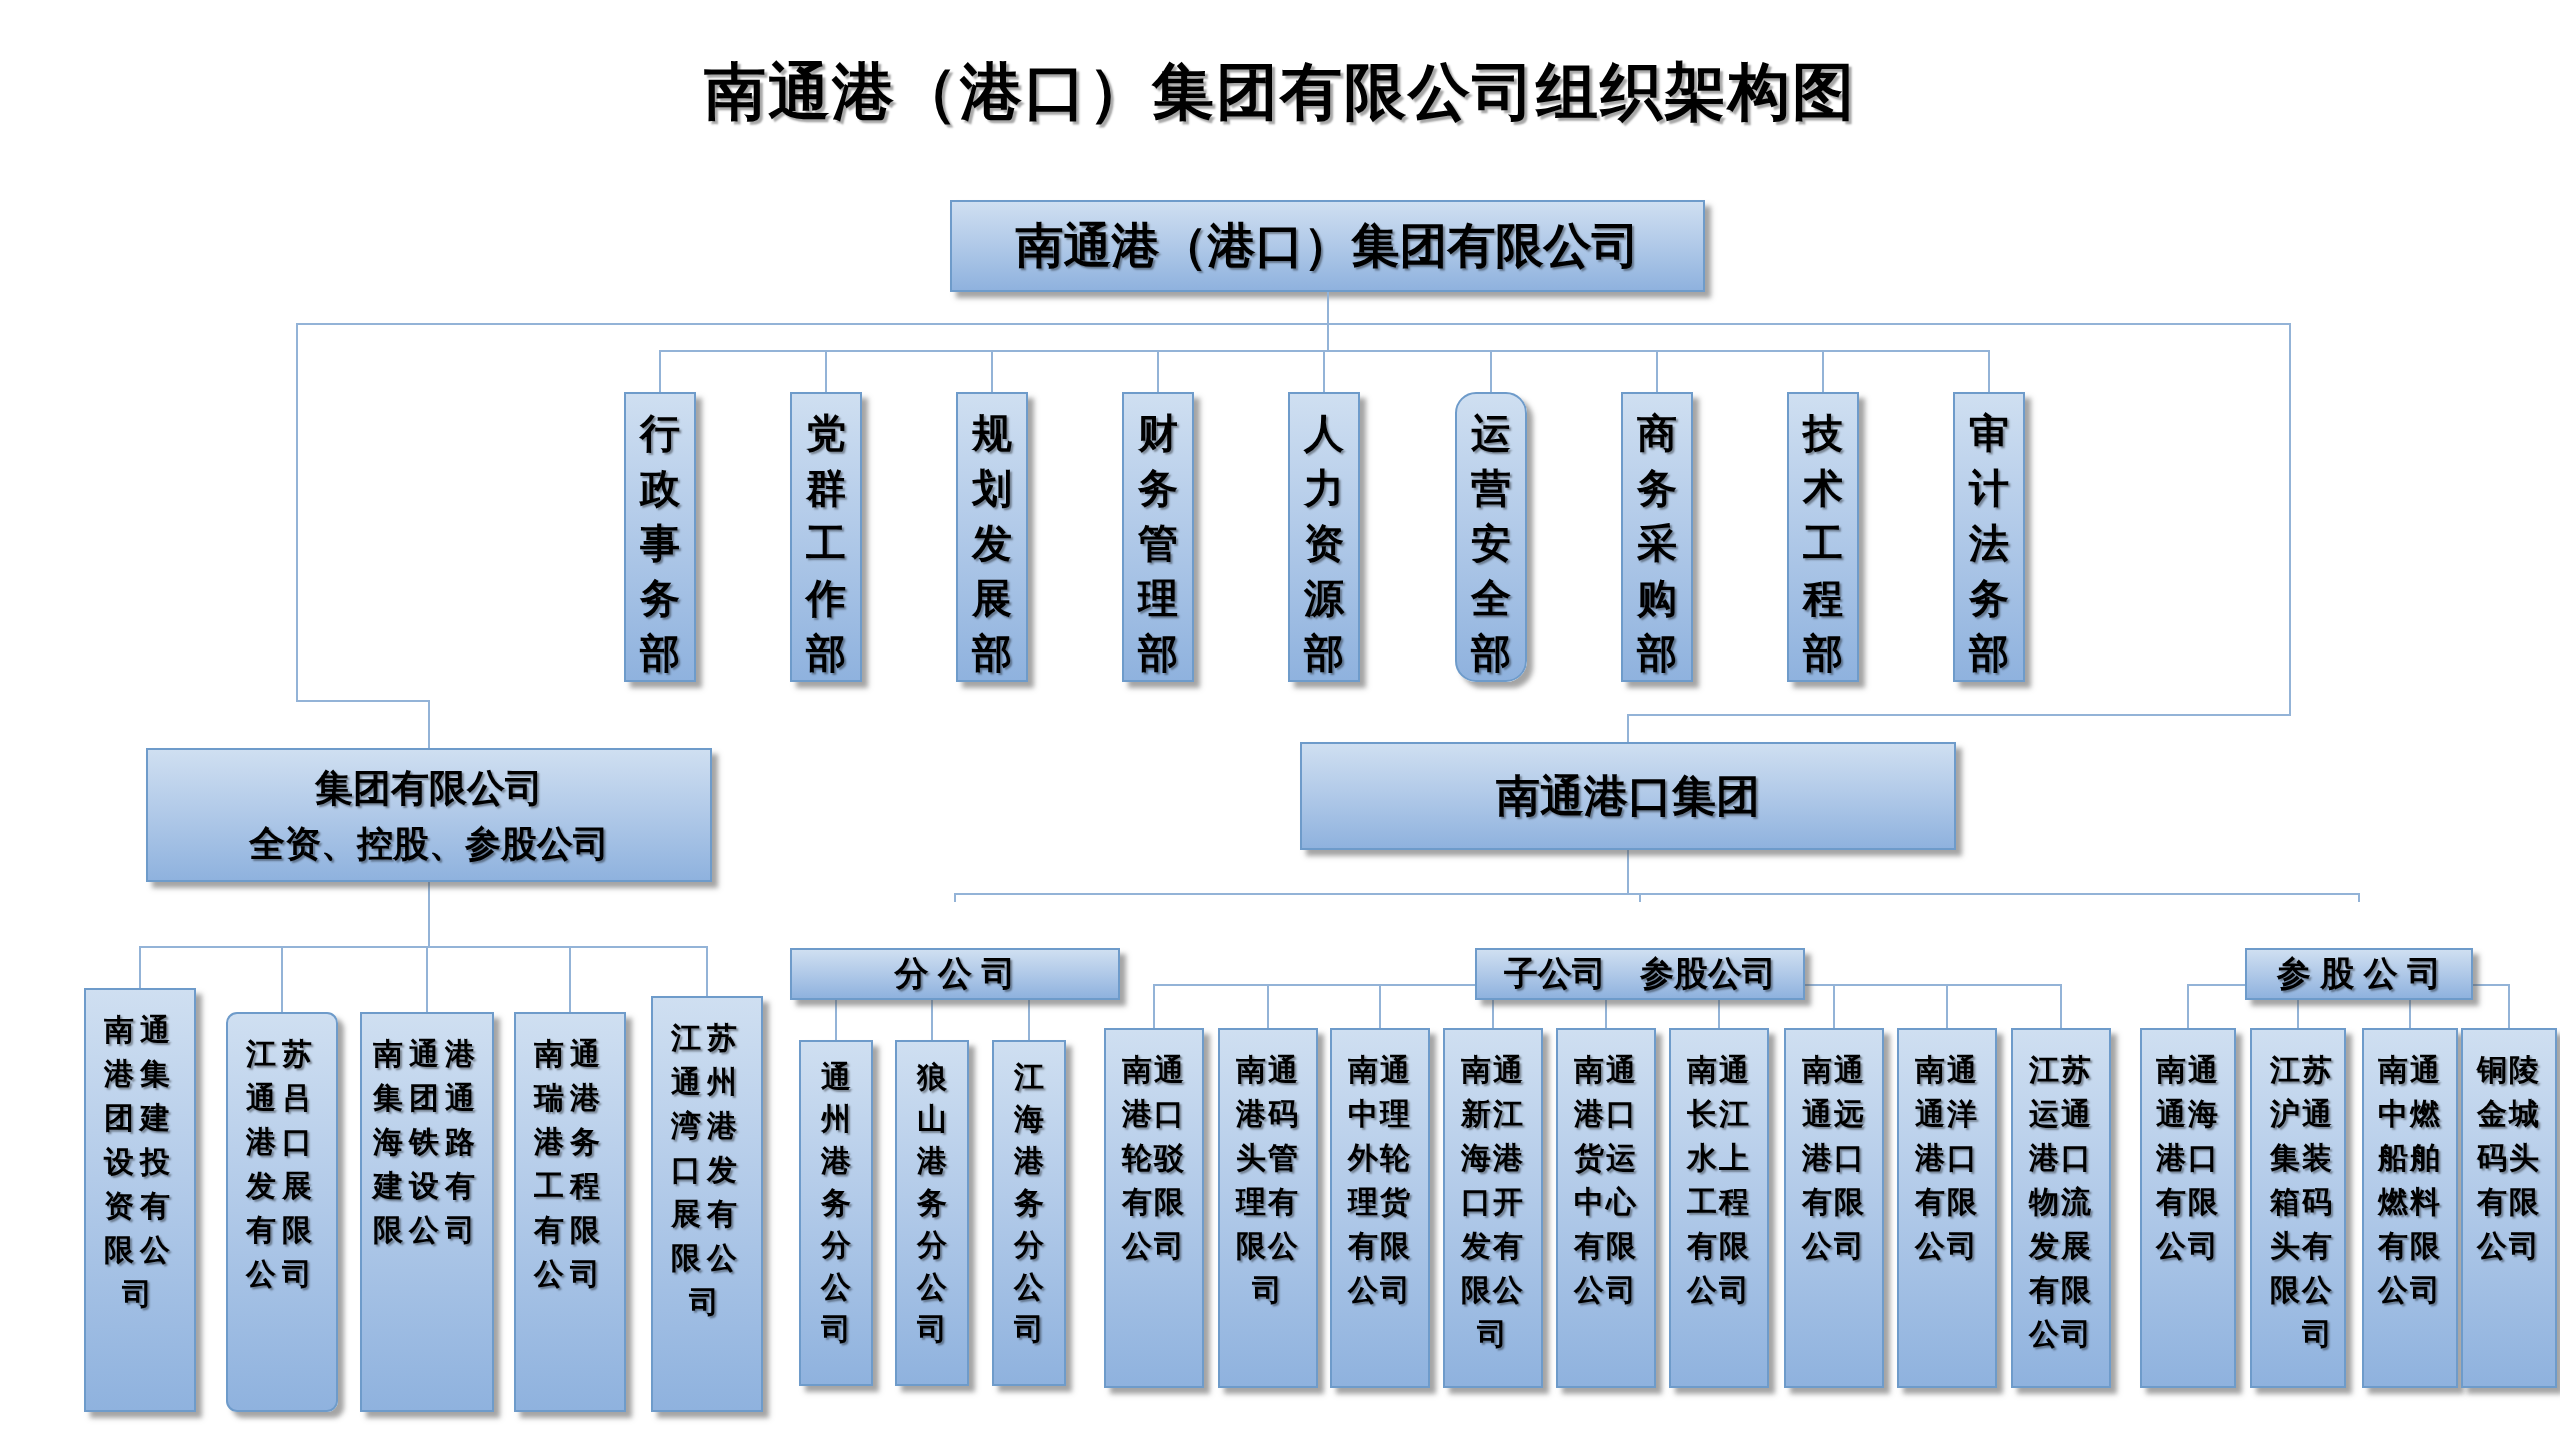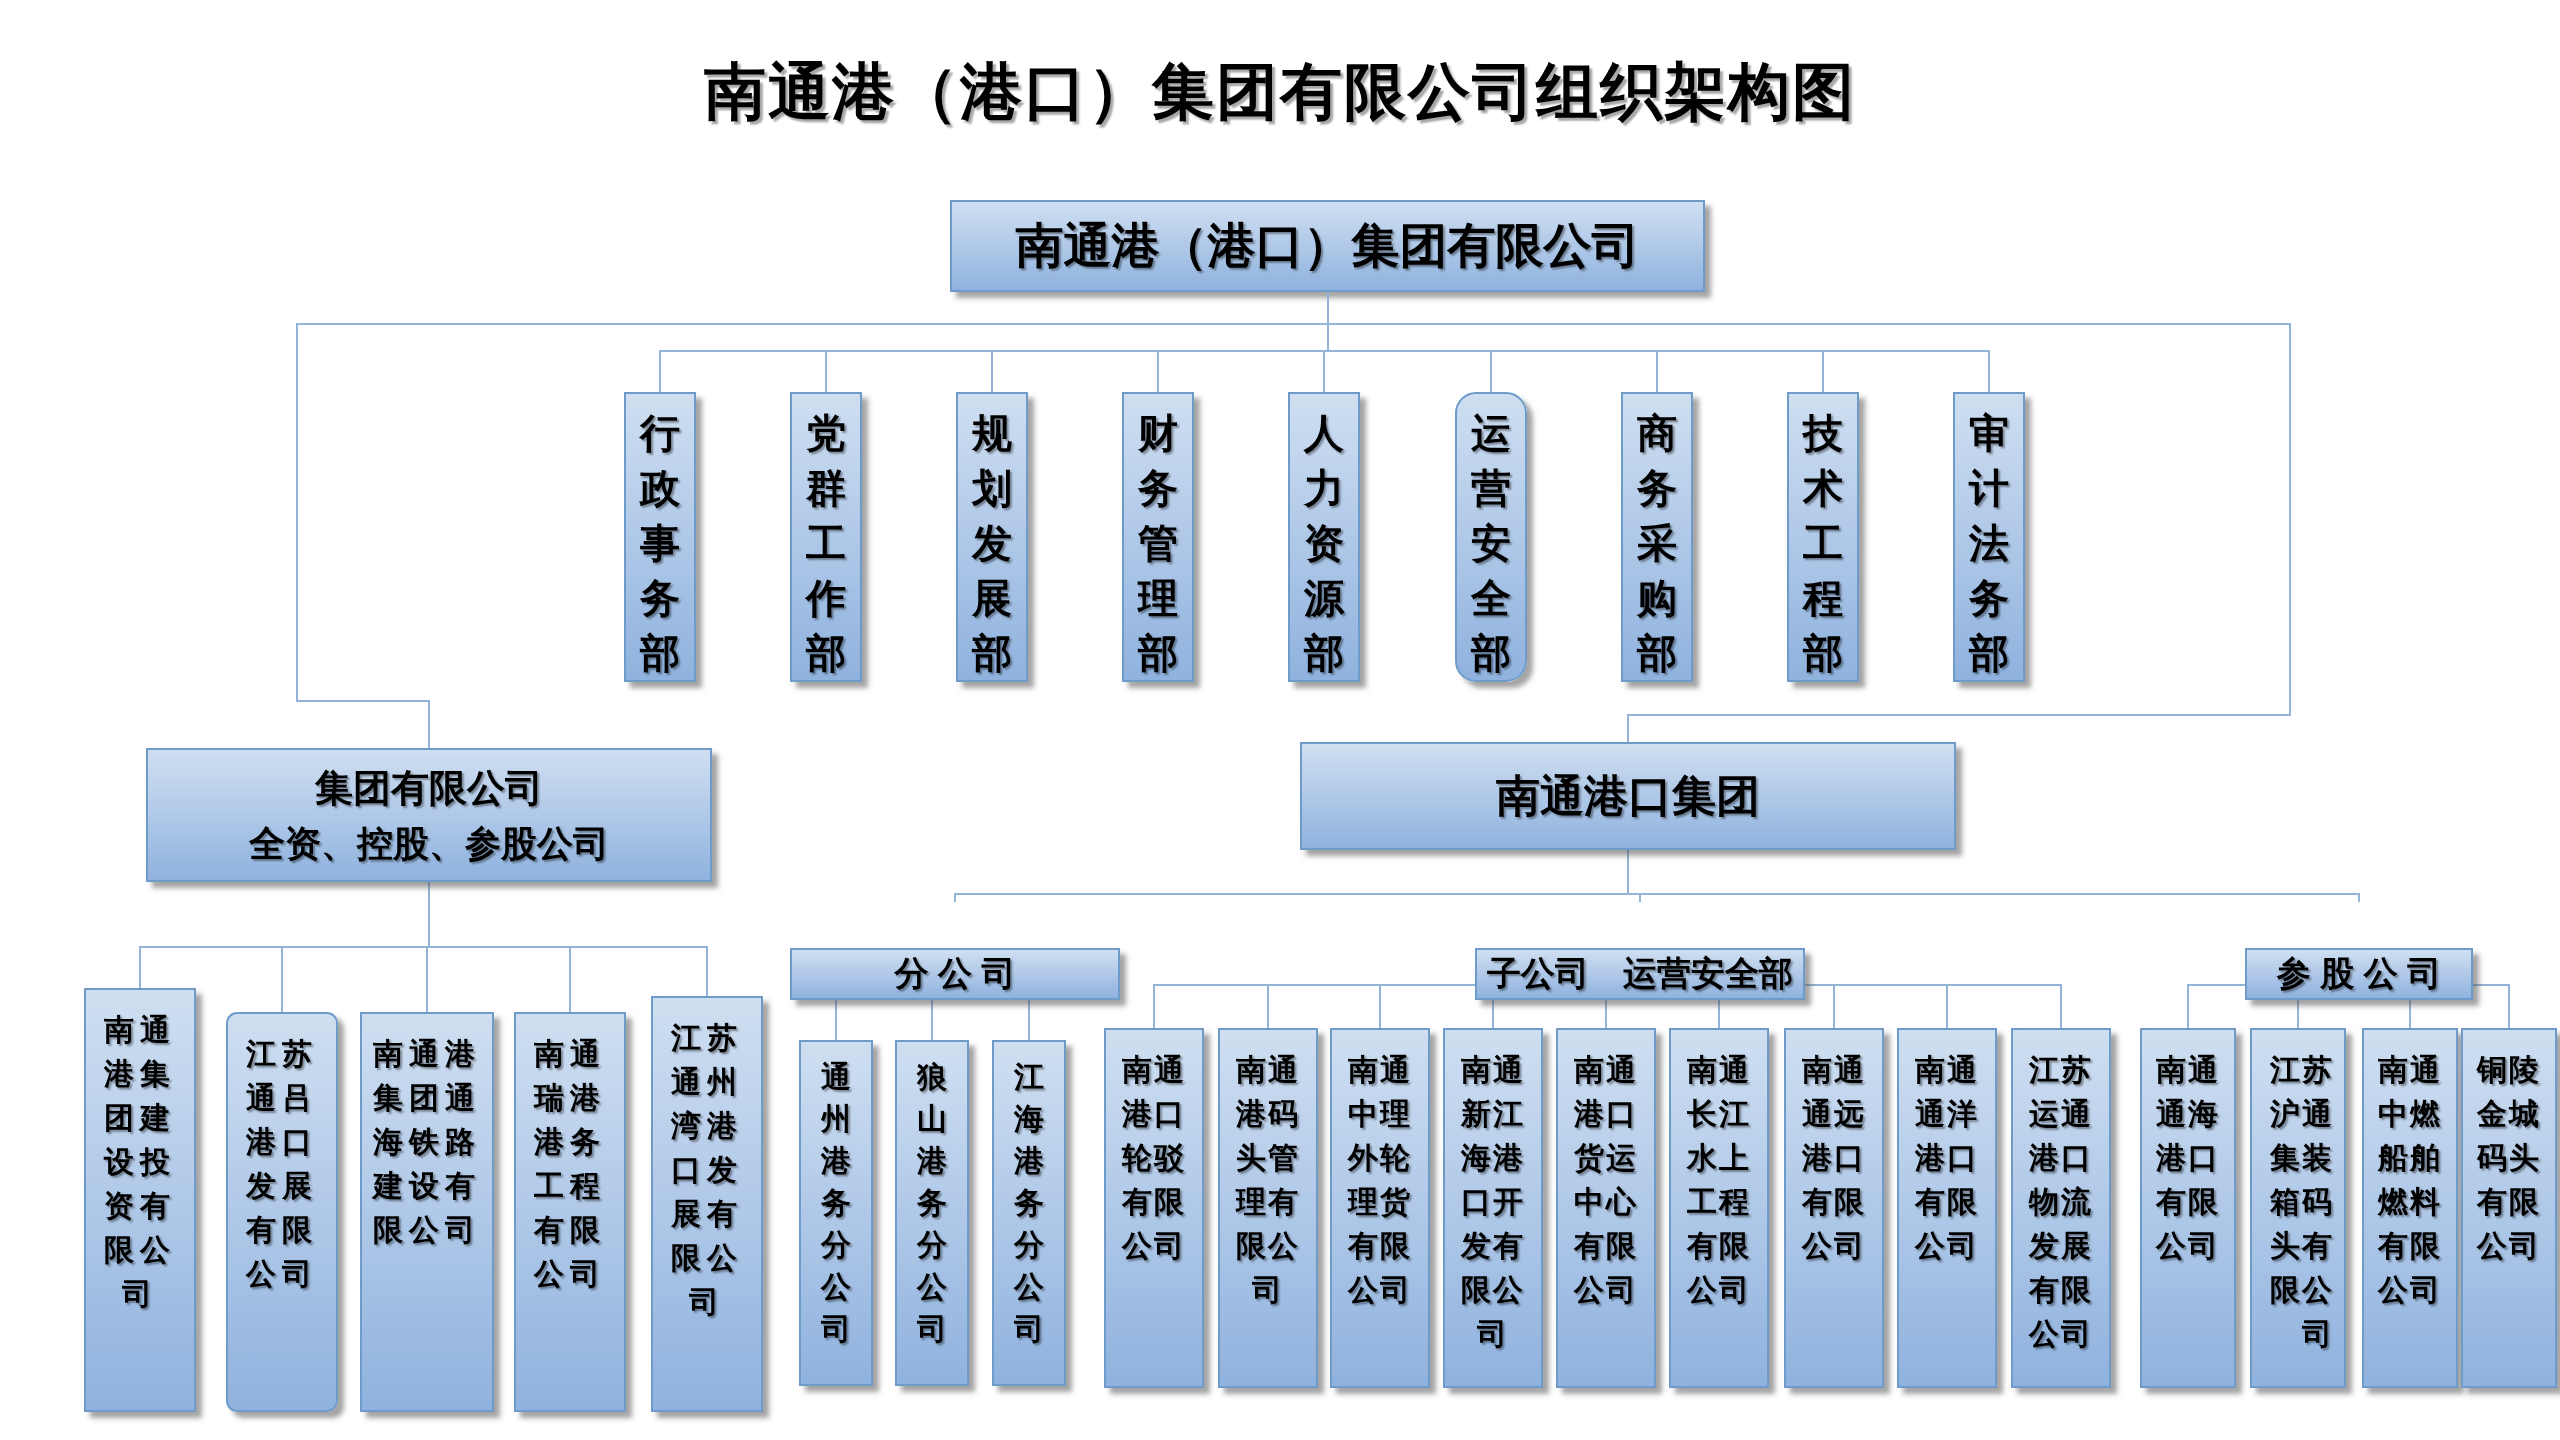--- a/index.html
+++ b/index.html
@@ -119,21 +119,21 @@
     <span class="rg">南通港口集团</span>
   </div>
 
   <div class="bx co co-l" style="left:84px;top:988px;width:112px;height:424px;">南通港集团建设投资有限公司</div>
   <div class="bx co co-l" style="left:226px;top:1012px;width:112px;height:400px;border-radius:11px;">江苏通吕港口发展有限公司</div>
   <div class="bx co co-l" style="left:360px;top:1012px;width:134px;height:400px;">南通港集团通海铁路建设有限公司</div>
   <div class="bx co co-l" style="left:514px;top:1012px;width:112px;height:400px;">南通瑞港港务工程有限公司</div>
   <div class="bx co co-l" style="left:651px;top:996px;width:112px;height:416px;">江苏通州湾港口发展有限公司</div>
 
   <div class="bx bx-center cat" style="left:790px;top:900px;width:330px;height:52px;">分 公 司</div>
-  <div class="bx bx-center cat" style="left:1475px;top:900px;width:330px;height:52px;">子公司　运营安全部</div>
+  <div class="bx bx-center cat" style="left:1475px;top:900px;width:330px;height:52px;">子公司　参股公司</div>
   <div class="bx bx-center cat" style="left:2245px;top:900px;width:228px;height:52px;">参 股 公 司</div>
 
   <div class="bx co co-b" style="left:799px;top:1040px;width:74px;height:346px;">通州港务分公司</div>
   <div class="bx co co-b" style="left:895px;top:1040px;width:74px;height:346px;">狼山港务分公司</div>
   <div class="bx co co-b" style="left:992px;top:1040px;width:74px;height:346px;">江海港务分公司</div>
 
   <div class="bx co co-m" style="left:1104px;top:1028px;width:100px;height:360px;">南通港口轮驳有限公司</div>
   <div class="bx co co-m" style="left:1218px;top:1028px;width:100px;height:360px;">南通港码头管理有限公司</div>
   <div class="bx co co-m" style="left:1330px;top:1028px;width:100px;height:360px;">南通中理外轮理货有限公司</div>
   <div class="bx co co-m" style="left:1443px;top:1028px;width:100px;height:360px;">南通新江海港口开发有限公司</div>

